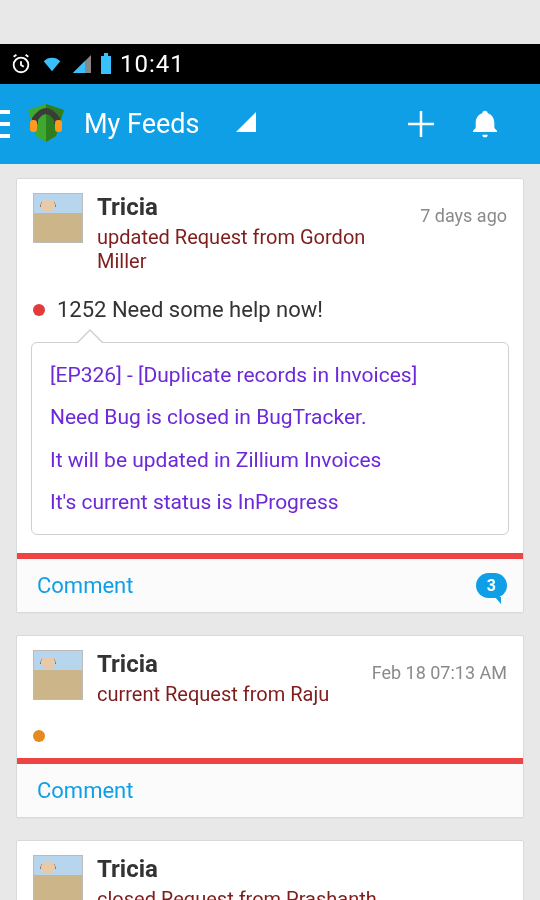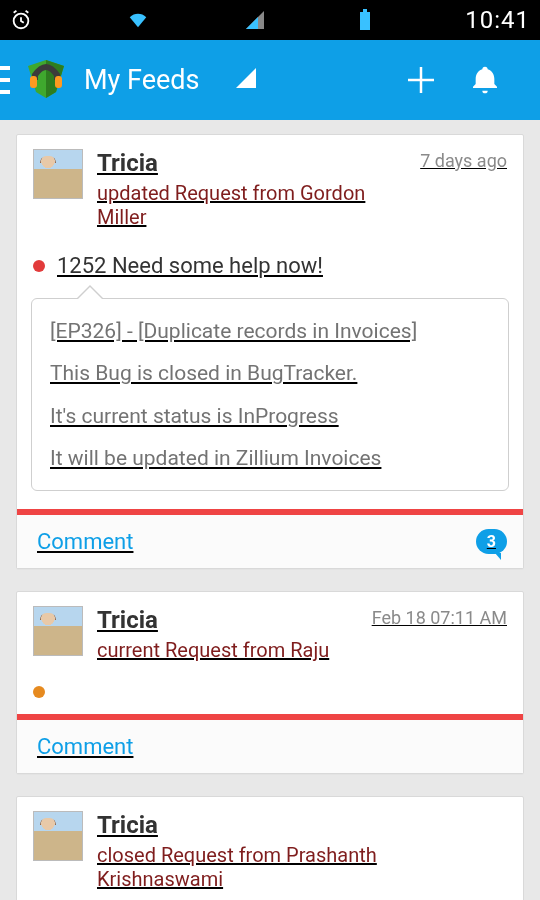--- a/index.html
+++ b/index.html
@@ -6,25 +6,26 @@
   html, body { width: 540px; height: 900px; overflow: hidden; font-family: -apple-system, "Segoe UI", Roboto, "Helvetica Neue", Arial, sans-serif; }
   body { background: #e8e8e8; }
 
   
   .statusbar {
     height: 40px;
     background: #000;
     color: #fff;
     display: flex;
     align-items: center;
-    justify-content: space-between;
+    justify-content: flex-start;
     padding: 0 10px;
     gap: 8px;
     font-size: 24px;
     letter-spacing: 1px;
+    margin-top: 44px;
   }
   .statusbar .ico { display:inline-flex; align-items:center; }
   .statusbar svg { display:block; }
 
   
   .appbar {
     height: 80px;
     background: #0e9fe7;
     display: flex;
     align-items: center;
@@ -63,21 +64,20 @@
     padding: 14px 16px 0 16px;
     background: #e8e8e8;
   }
 
   .card {
     background: #fff;
     border: 1px solid #d9d9d9;
     border-radius: 2px;
     margin-bottom: 22px;
     box-shadow: 0 1px 0 rgba(0,0,0,0.02);
-    text-decoration: underline;
   }
   .card .head {
     display: flex;
     padding: 14px 16px 10px 16px;
     align-items: flex-start;
     gap: 14px;
   }
   .avatar {
     width: 50px; height: 50px;
     border: 1px solid #bbb;
@@ -88,21 +88,21 @@
   .avatar::after{
     content:"";
     position:absolute; left:6px; top:6px; width:16px; height:18px;
     background: radial-gradient(circle at 50% 30%, #e8c9a8 0 45%, transparent 46%),
                 linear-gradient(180deg,#8a5a3a 0 40%, transparent 40%);
     border-radius: 40% 40% 30% 30%;
   }
   .head .who { flex: 1; }
   .author { font-size: 24px; font-weight: 700; color: #333; }
   .subtitle { font-size: 20px; color: #7f1d1d; margin-top: 4px; }
-  .time { font-size: 18px; color: #8a8a8a; white-space: nowrap; margin-top:1px;}
+  .time { font-size: 18px; color: #8a8a8a; white-space: nowrap; margin-top:12px;}
 
   .subject-row {
     display: flex;
     align-items: center;
     gap: 12px;
     padding: 14px 16px 16px 16px;
     font-size: 22px;
     color: #333;
   }
   .status-dot {
@@ -112,21 +112,21 @@
   }
 
   
   .bubble {
     position: relative;
     margin: 4px 14px 18px 14px;
     border: 1px solid #cfcfcf;
     border-radius: 6px;
     padding: 18px 18px;
     font-size: 21px;
-    color: #737373;
+    color: #6d28d9;
     line-height: 1.35;
   }
   .bubble .bline { margin: 14px 0; }
   .bubble .bline:first-child { margin-top: 0; }
   .bubble .bline:last-child { margin-bottom: 0; }
   .bubble::before, .bubble::after {
     content:"";
     position:absolute;
     top: -14px;
     left: 44px;
@@ -246,38 +246,38 @@
         <div class="subtitle">updated Request from Gordon Miller</div>
       </div>
       <div class="time">7 days ago</div>
     </div>
     <div class="subject-row">
       <span class="status-dot" style="background:#e23b3b"></span>
       <span>1252 Need some help now!</span>
     </div>
     <div class="bubble">
       <div class="bline">[EP326] - [Duplicate records in Invoices]</div>
-      <div class="bline">This Bug is closed in BugTracker.</div>
+      <div class="bline">Need Bug is closed in BugTracker.</div>
+      <div class="bline">It will be updated in Zillium Invoices</div>
       <div class="bline">It's current status is InProgress</div>
-      <div class="bline">It will be updated in Zillium Invoices</div>
     </div>
     <div class="card-footer">
       <span class="comment-link">Comment</span>
       <span class="count-badge">3</span>
     </div>
   </div>
 
   <div class="card">
     <div class="head">
       <div class="avatar"></div>
       <div class="who">
         <div class="author">Tricia</div>
         <div class="subtitle">current Request from Raju</div>
       </div>
-      <div class="time">Feb 18 07:11 AM</div>
+      <div class="time">Feb 18 07:13 AM</div>
     </div>
     <div class="subject-row">
       <span class="status-dot" style="background:#e68a1f"></span>
     </div>
     <div class="card-footer">
       <span class="comment-link">Comment</span>
     </div>
   </div>
 
   <div class="card">

